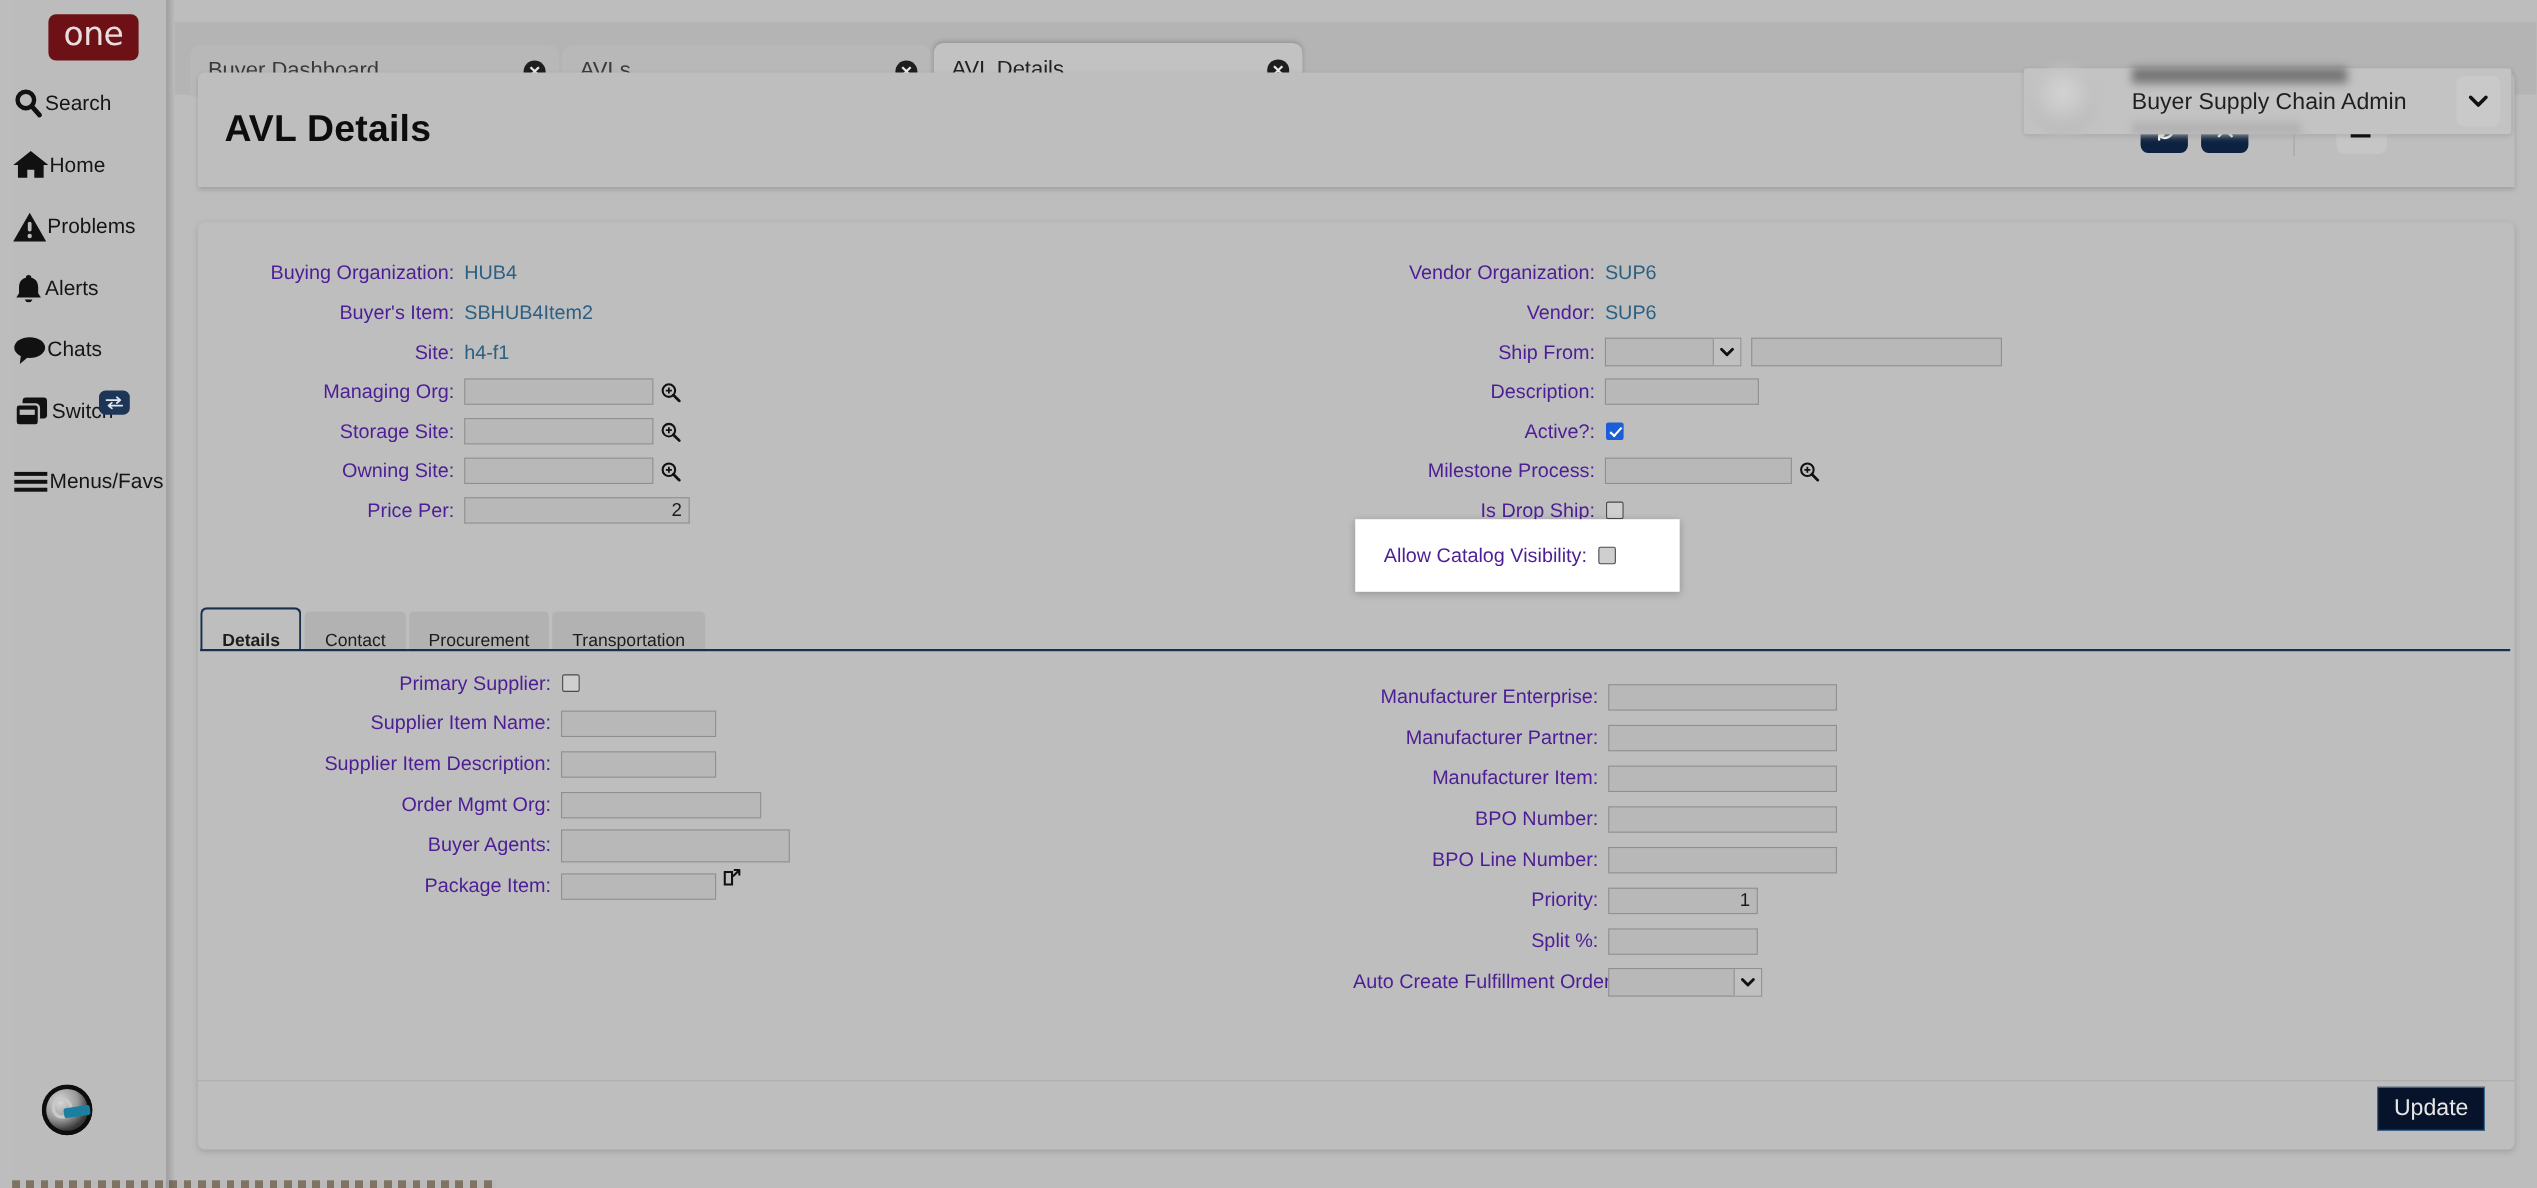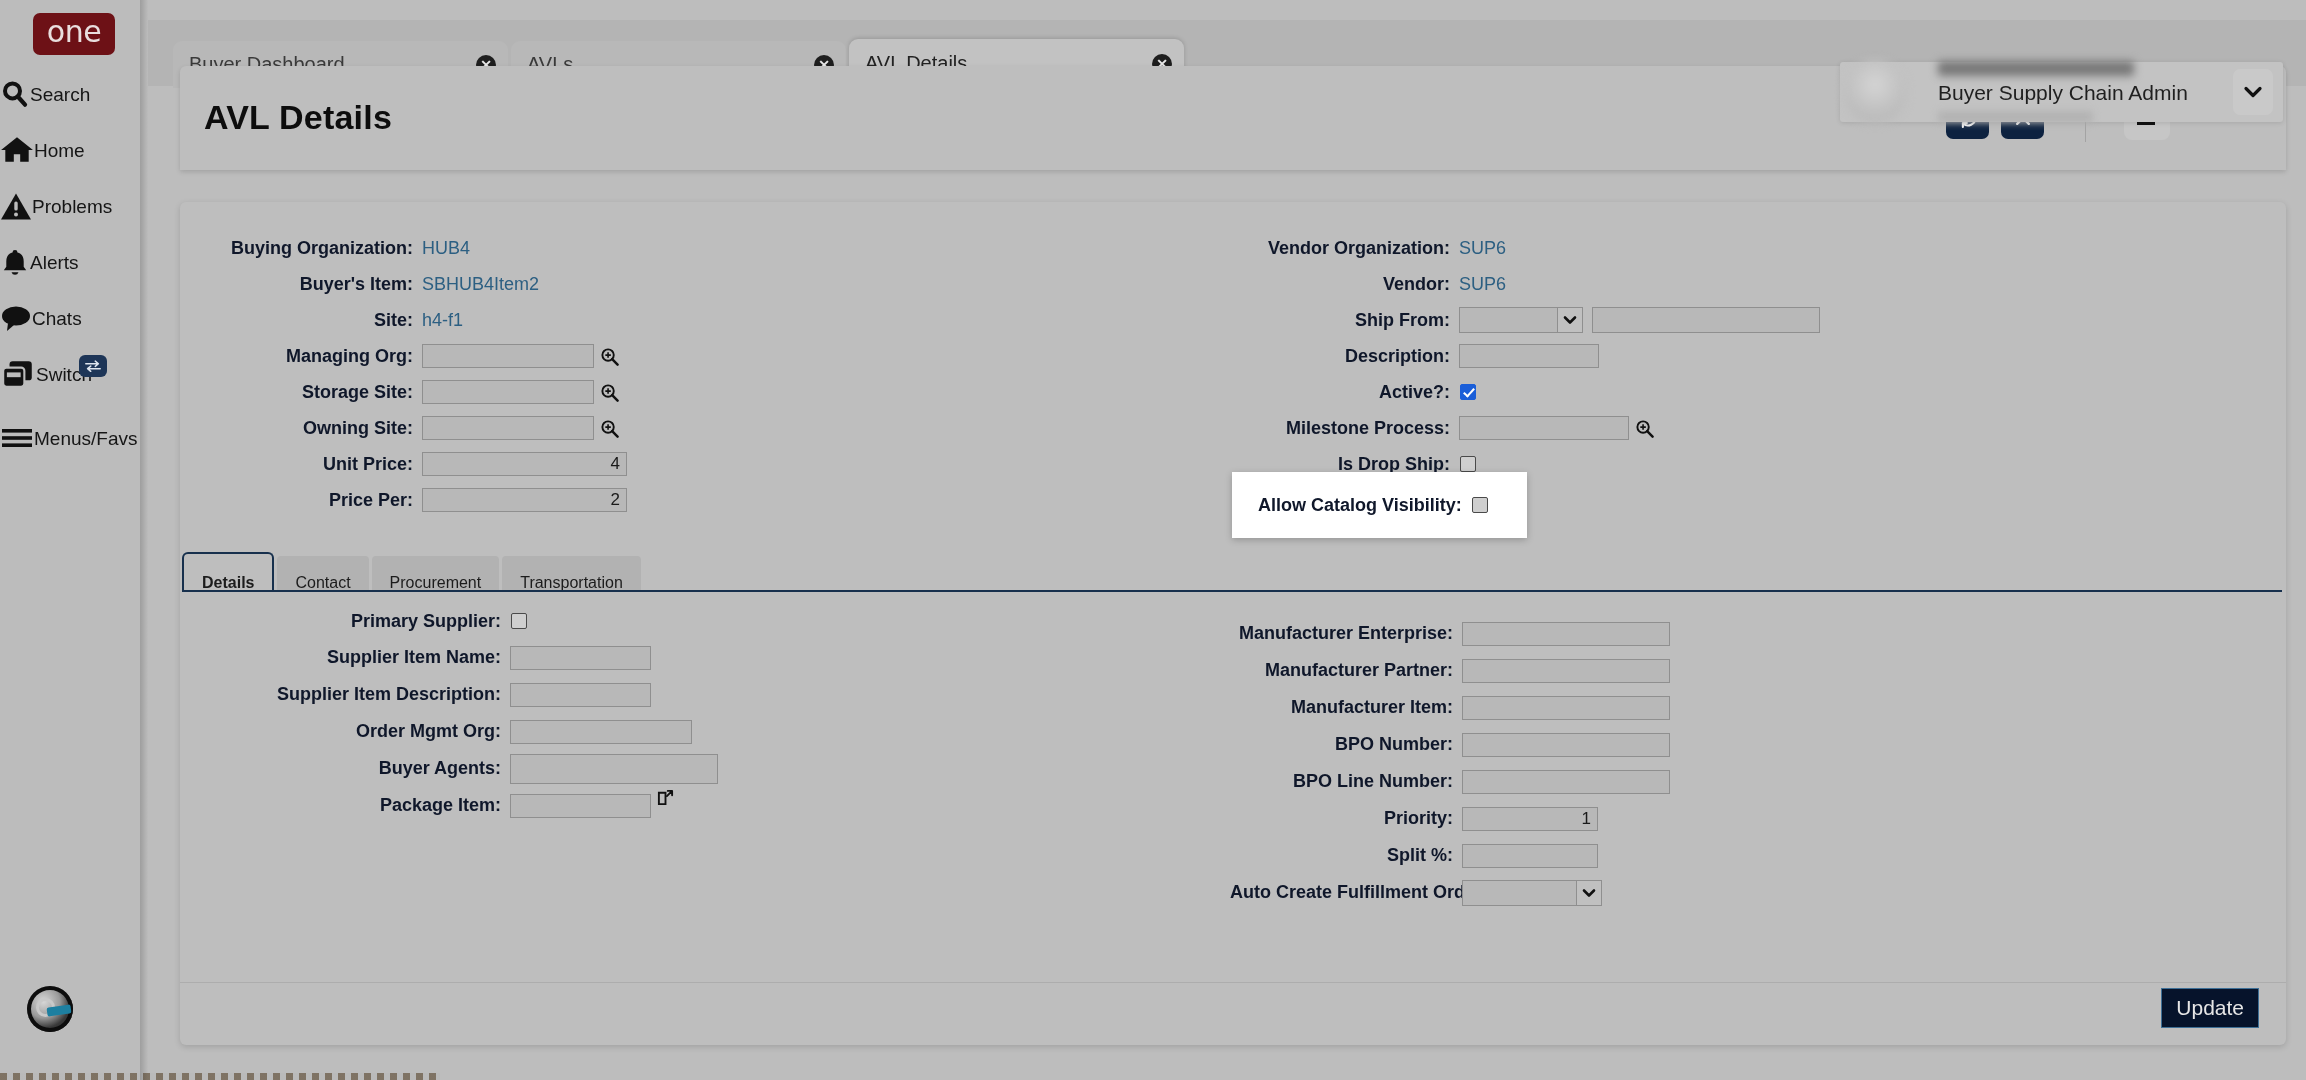--- a/index.html
+++ b/index.html
@@ -6,21 +6,21 @@
   html, body {
     width: 2306px; height: 1080px;
     background: #bdbdbd;
     font-family: "Liberation Sans", sans-serif;
     overflow: hidden;
   }
   body { position: relative; }
 
   
   .sidebar {
-    position: absolute; left: 0; top: 0;
+    position: absolute; left: 11px; top: 0;
     width: 148px; height: 1080px;
     background: #bcbcbc;
     display: flex; flex-direction: column; align-items: center;
     z-index: 5;
   }
   .sidebar::after {
     content: ""; position: absolute; right: 0; top: 0;
     width: 8px; height: 100%;
     background: linear-gradient(to right, rgba(0,0,0,0.16), rgba(0,0,0,0));
   }
@@ -191,21 +191,21 @@
     width: 2106px; height: 843px;
     background: #bebebe;
     border-radius: 6px;
     box-shadow: 0 2px 6px rgba(0,0,0,.15);
   }
 
   
   .form-col { position: absolute; }
   .frow { display: flex; align-items: center; height: 36px; }
   .flabel {
-    font-size: 18px; font-weight: bold; color: #0f172a;
+    font-size: 18px; font-weight: normal; color: #4c1d95;
     text-align: right; white-space: nowrap;
     flex: 0 0 auto;
   }
   .fval-link { font-size: 18px; color: #2c5f82; margin-left: 9px; }
   .inp {
     height: 24px; background: #b8b8b8;
     border: 1px solid #8f8f8f;
     margin-left: 9px;
     font-size: 17px; color: #1a1a1a;
     padding: 0 5px;
@@ -488,24 +488,20 @@
       <input class="inp" style="width: 172px;" value="">
       <span class="mag">
         <svg width="19" height="19" viewBox="0 0 20 20">
             <circle cx="8.5" cy="8.5" r="6" fill="none" stroke="#111" stroke-width="2"></circle>
             <path d="M8.5 5.6 v5.8 M5.6 8.5 h5.8" stroke="#111" stroke-width="1.7"></path>
             <line x1="12.8" y1="12.8" x2="18.5" y2="18.5" stroke="#111" stroke-width="2.6" stroke-linecap="round"></line>
           </svg>
       </span>
     </div>
 
-    <div class="frow">
-      <div class="flabel" style="width:233px;">Unit Price:</div>
-      <input class="inp rightnum" style="width: 205px;" value="4">
-    </div>
 
     <div class="frow">
       <div class="flabel" style="width:233px;">Price Per:</div>
       <input class="inp rightnum" style="width: 205px;" value="2">
     </div>
   </div>
 
   <div class="form-col" style="left:1055px; top:28px; width:900px;">
 
     <div class="frow">

